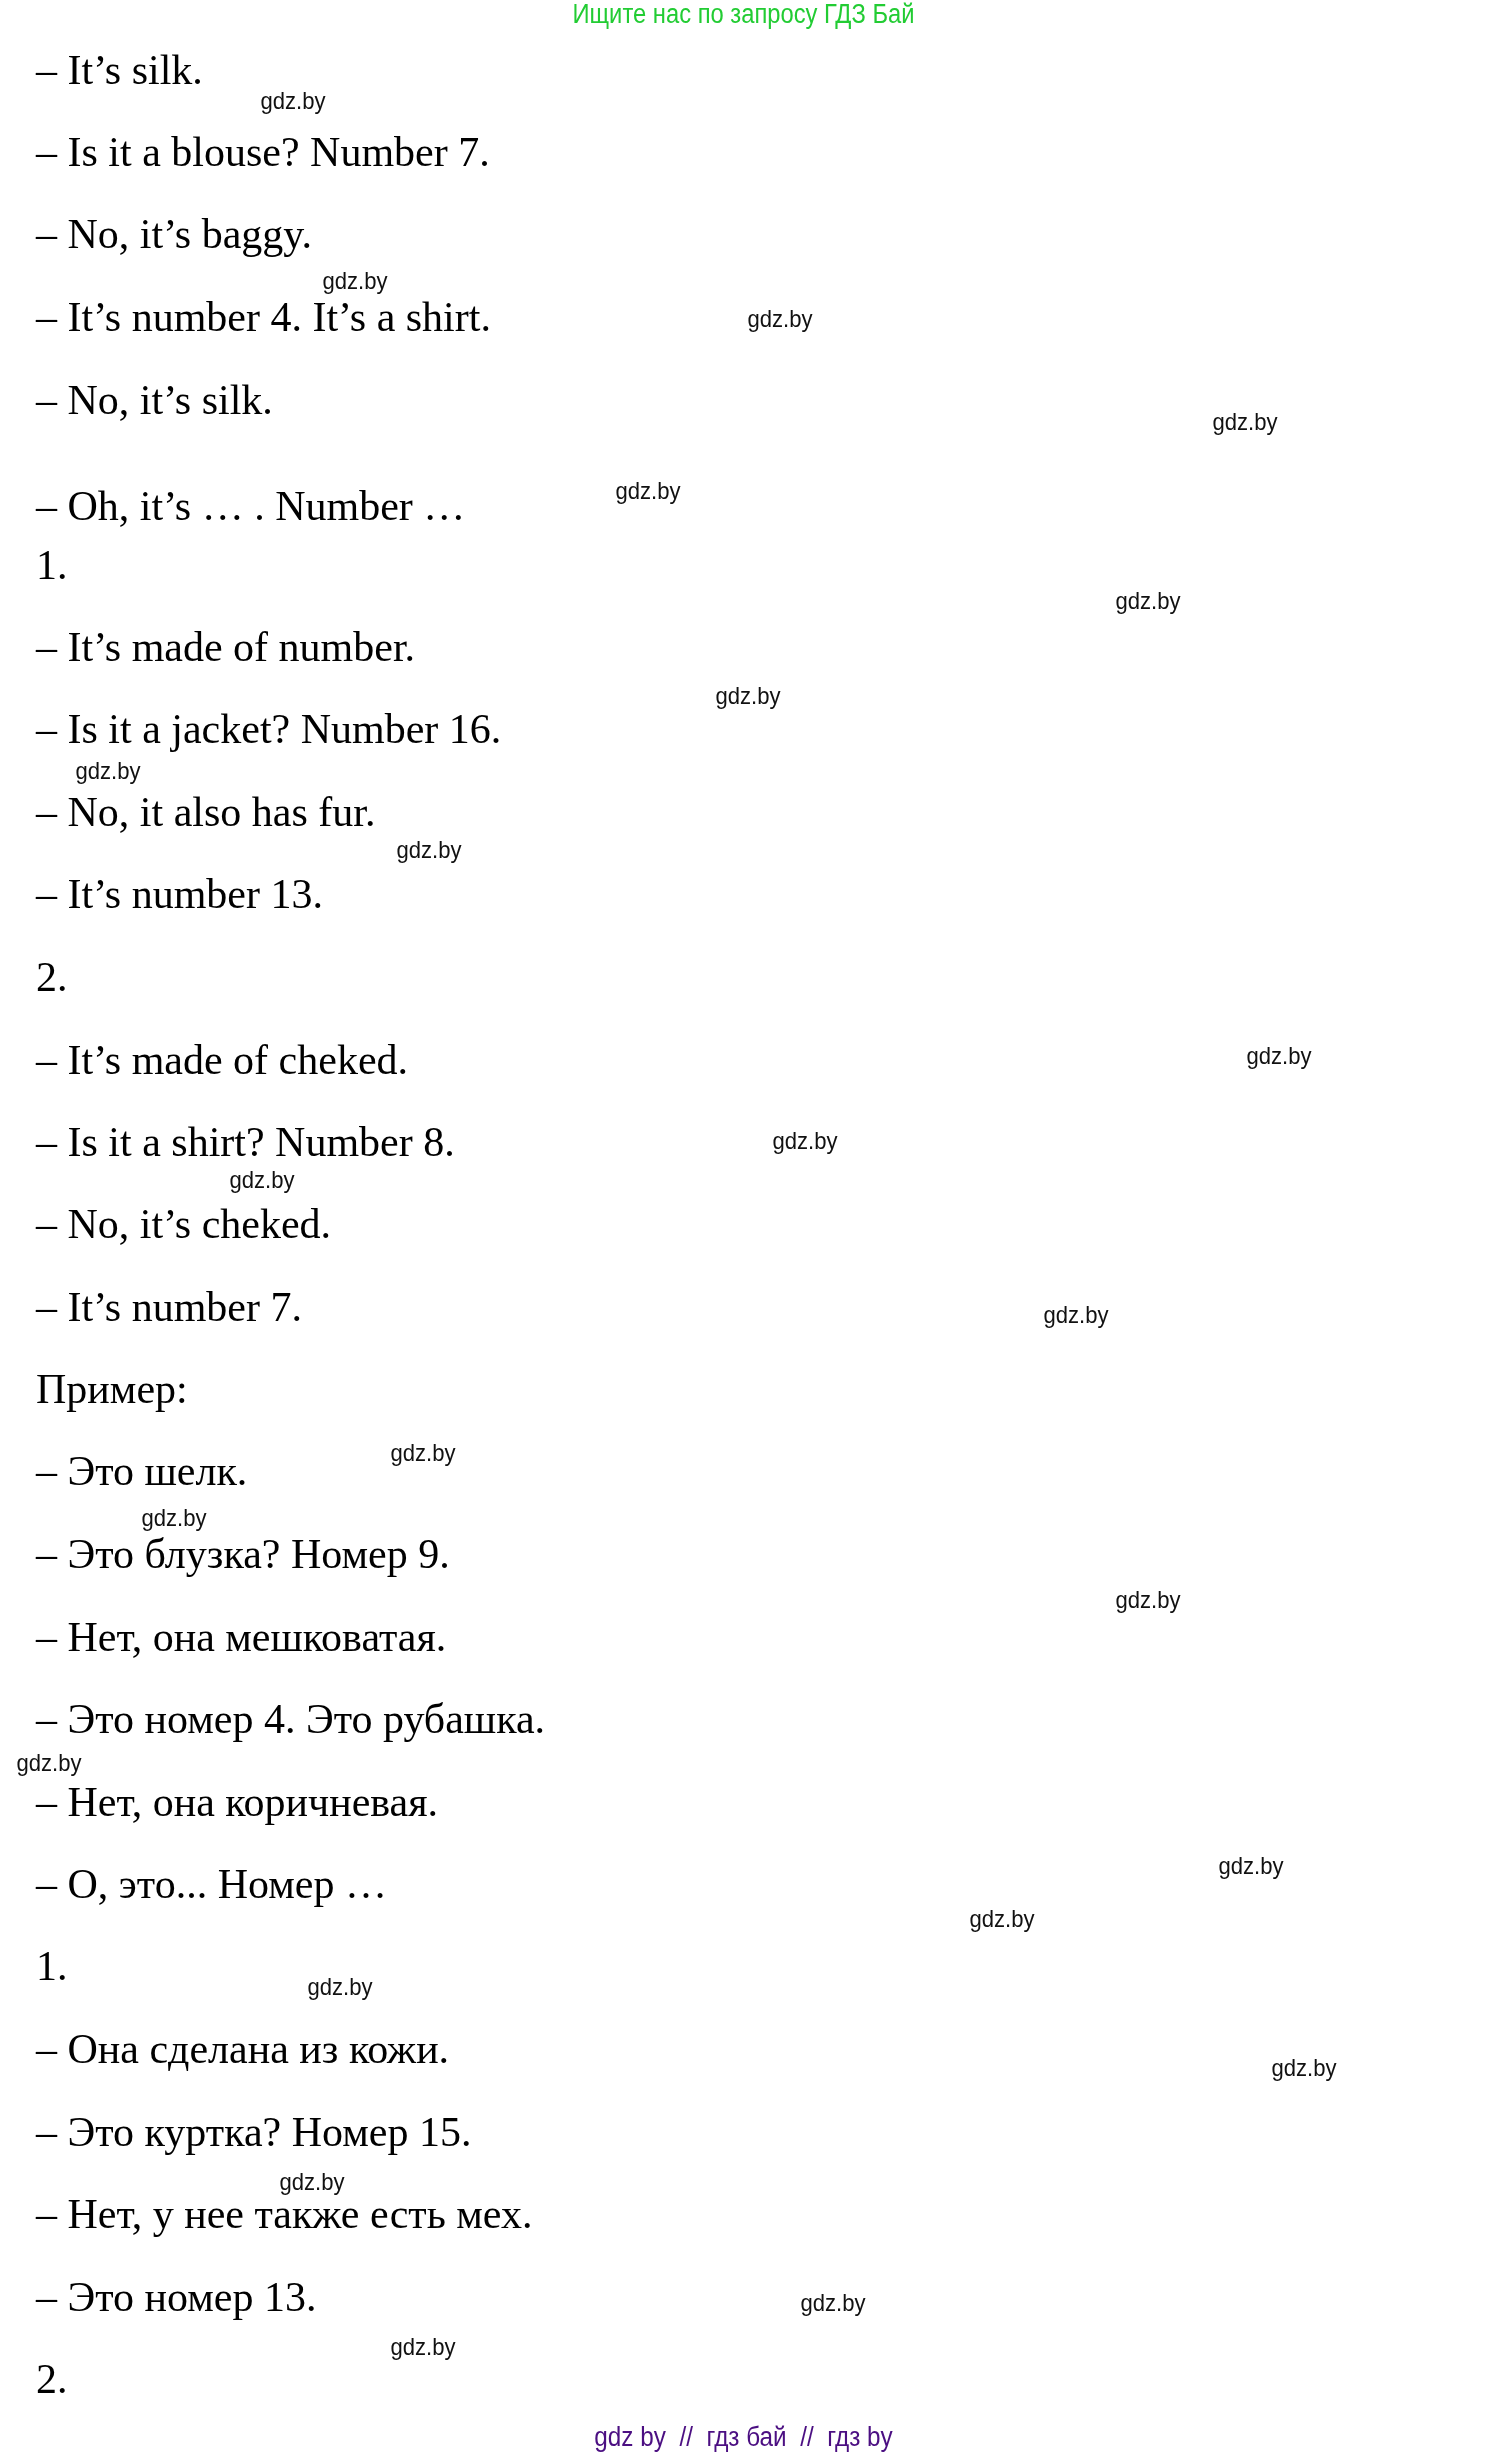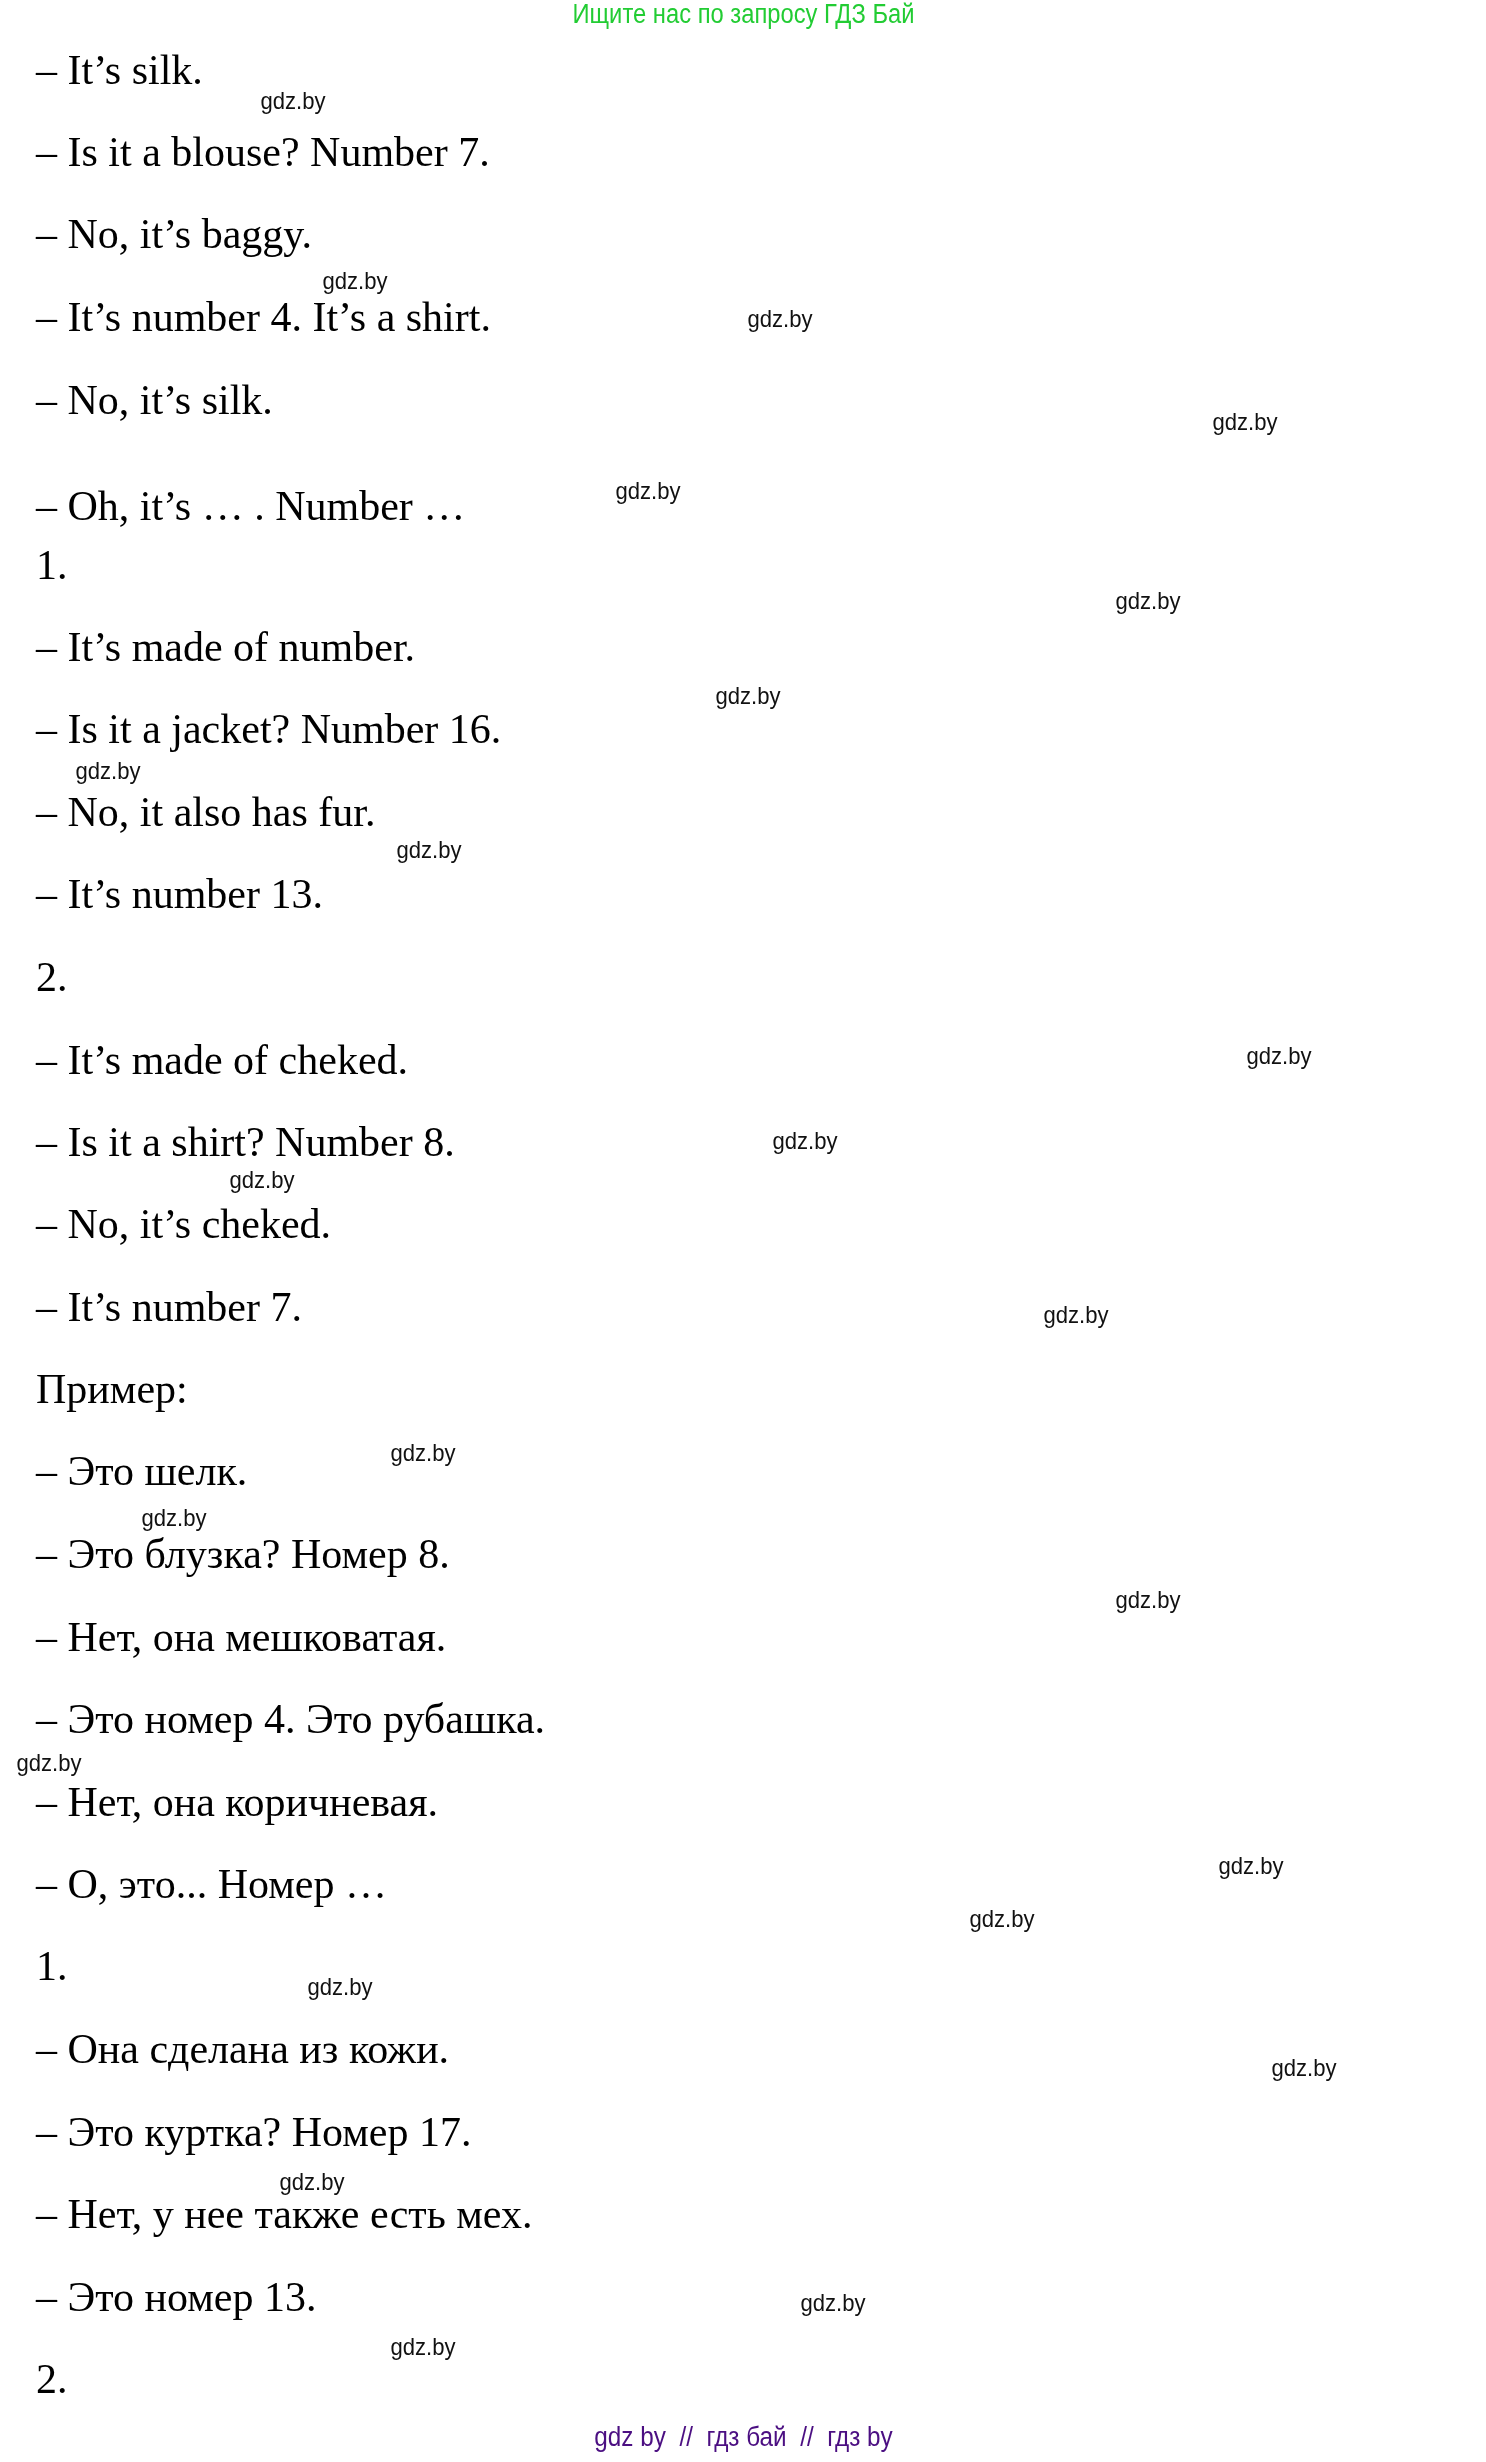--- a/index.html
+++ b/index.html
@@ -80,28 +80,28 @@
   <div class="line" style="top:659px">– Is it a jacket? Number 16.</div>
   <div class="line" style="top:742px">– No, it also has fur.</div>
   <div class="line" style="top:824px">– It’s number 13.</div>
   <div class="line" style="top:907px">2.</div>
   <div class="line" style="top:990px">– It’s made of cheked.</div>
   <div class="line" style="top:1072px">– Is it a shirt? Number 8.</div>
   <div class="line" style="top:1154px">– No, it’s cheked.</div>
   <div class="line" style="top:1237px">– It’s number 7.</div>
   <div class="line" style="top:1319px">Пример:</div>
   <div class="line" style="top:1401px">– Это шелк.</div>
-  <div class="line" style="top:1484px">– Это блузка? Номер 8.</div>
+  <div class="line" style="top:1484px">– Это блузка? Номер 9.</div>
   <div class="line" style="top:1567px">– Нет, она мешковатая.</div>
   <div class="line" style="top:1649px">– Это номер 4. Это рубашка.</div>
   <div class="line" style="top:1732px">– Нет, она коричневая.</div>
   <div class="line" style="top:1814px">– О, это... Номер …</div>
   <div class="line" style="top:1896px">1.</div>
   <div class="line" style="top:1979px">– Она сделана из кожи.</div>
-  <div class="line" style="top:2062px">– Это куртка? Номер 17.</div>
+  <div class="line" style="top:2062px">– Это куртка? Номер 15.</div>
   <div class="line" style="top:2144px">– Нет, у нее также есть мех.</div>
   <div class="line" style="top:2227px">– Это номер 13.</div>
   <div class="line" style="top:2309px">2.</div>
 </div>
 
 <div id="watermarks">
     <div class="watermark" style="left: 293px; top: 100px;">gdz.by</div>
     <div class="watermark" style="left: 355px; top: 280px;">gdz.by</div>
     <div class="watermark" style="left: 780px; top: 318px;">gdz.by</div>
     <div class="watermark" style="left: 1245px; top: 421px;">gdz.by</div>

